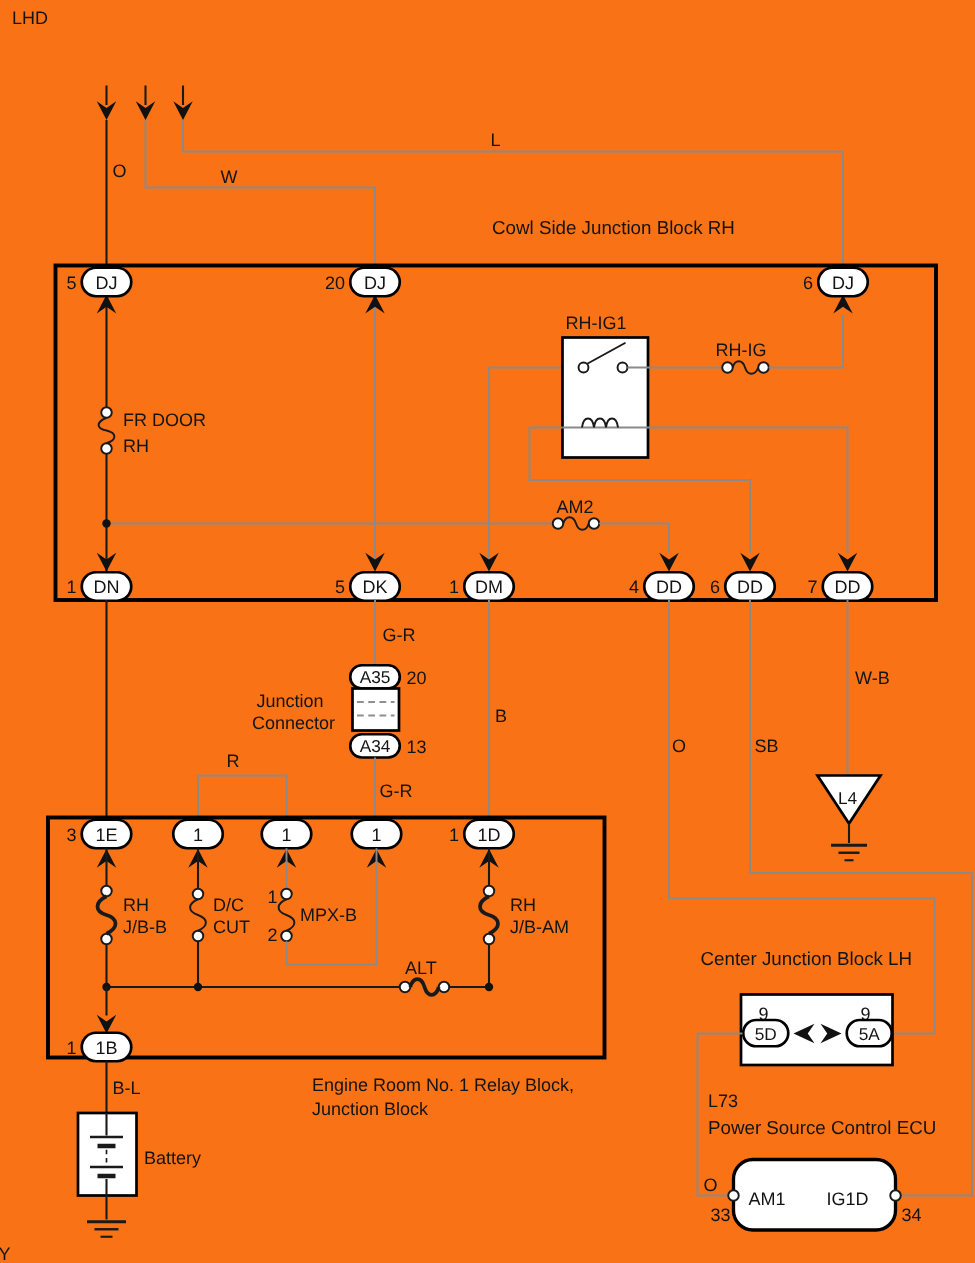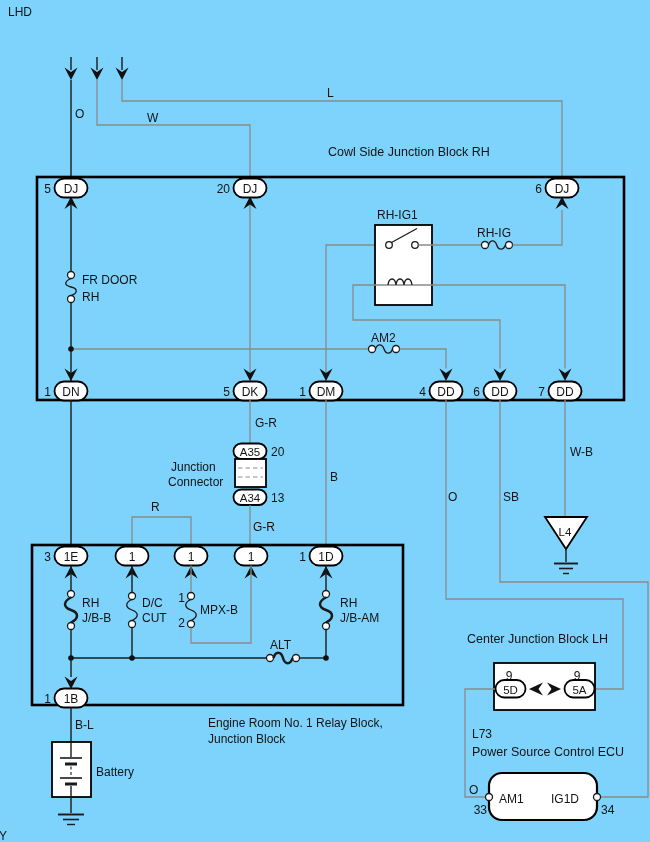--- a/index.html
+++ b/index.html
@@ -1,16 +1,16 @@
 <!DOCTYPE html>
 <html><head>
 <meta charset="utf-8">
 <style>
   html,body{margin:0;padding:0;background:#ffffff;}
-  .stage{position:relative;width:650px;height:842px;background:#7dd3fc;overflow:hidden;}
+  .stage{position:relative;width:650px;height:842px;background:#f97316;overflow:hidden;}
   svg{display:block;font-family:"Liberation Sans", sans-serif;}
   text{fill:#141414;font-size:12px;font-family:"Liberation Sans", sans-serif;}
   .t13{font-size:12.5px;}
   .t11{font-size:11.5px;}
   .mid{text-anchor:middle;}
   .end{text-anchor:end;}
   .wireG{stroke:#8a8a8a;stroke-width:1.3;fill:none;}
   .wireB{stroke:#1a1a1a;stroke-width:1.4;fill:none;}
   .box{stroke:#000;stroke-width:2.6;fill:none;}
   .box2{stroke:#000;stroke-width:1.8;fill:#fff;}

